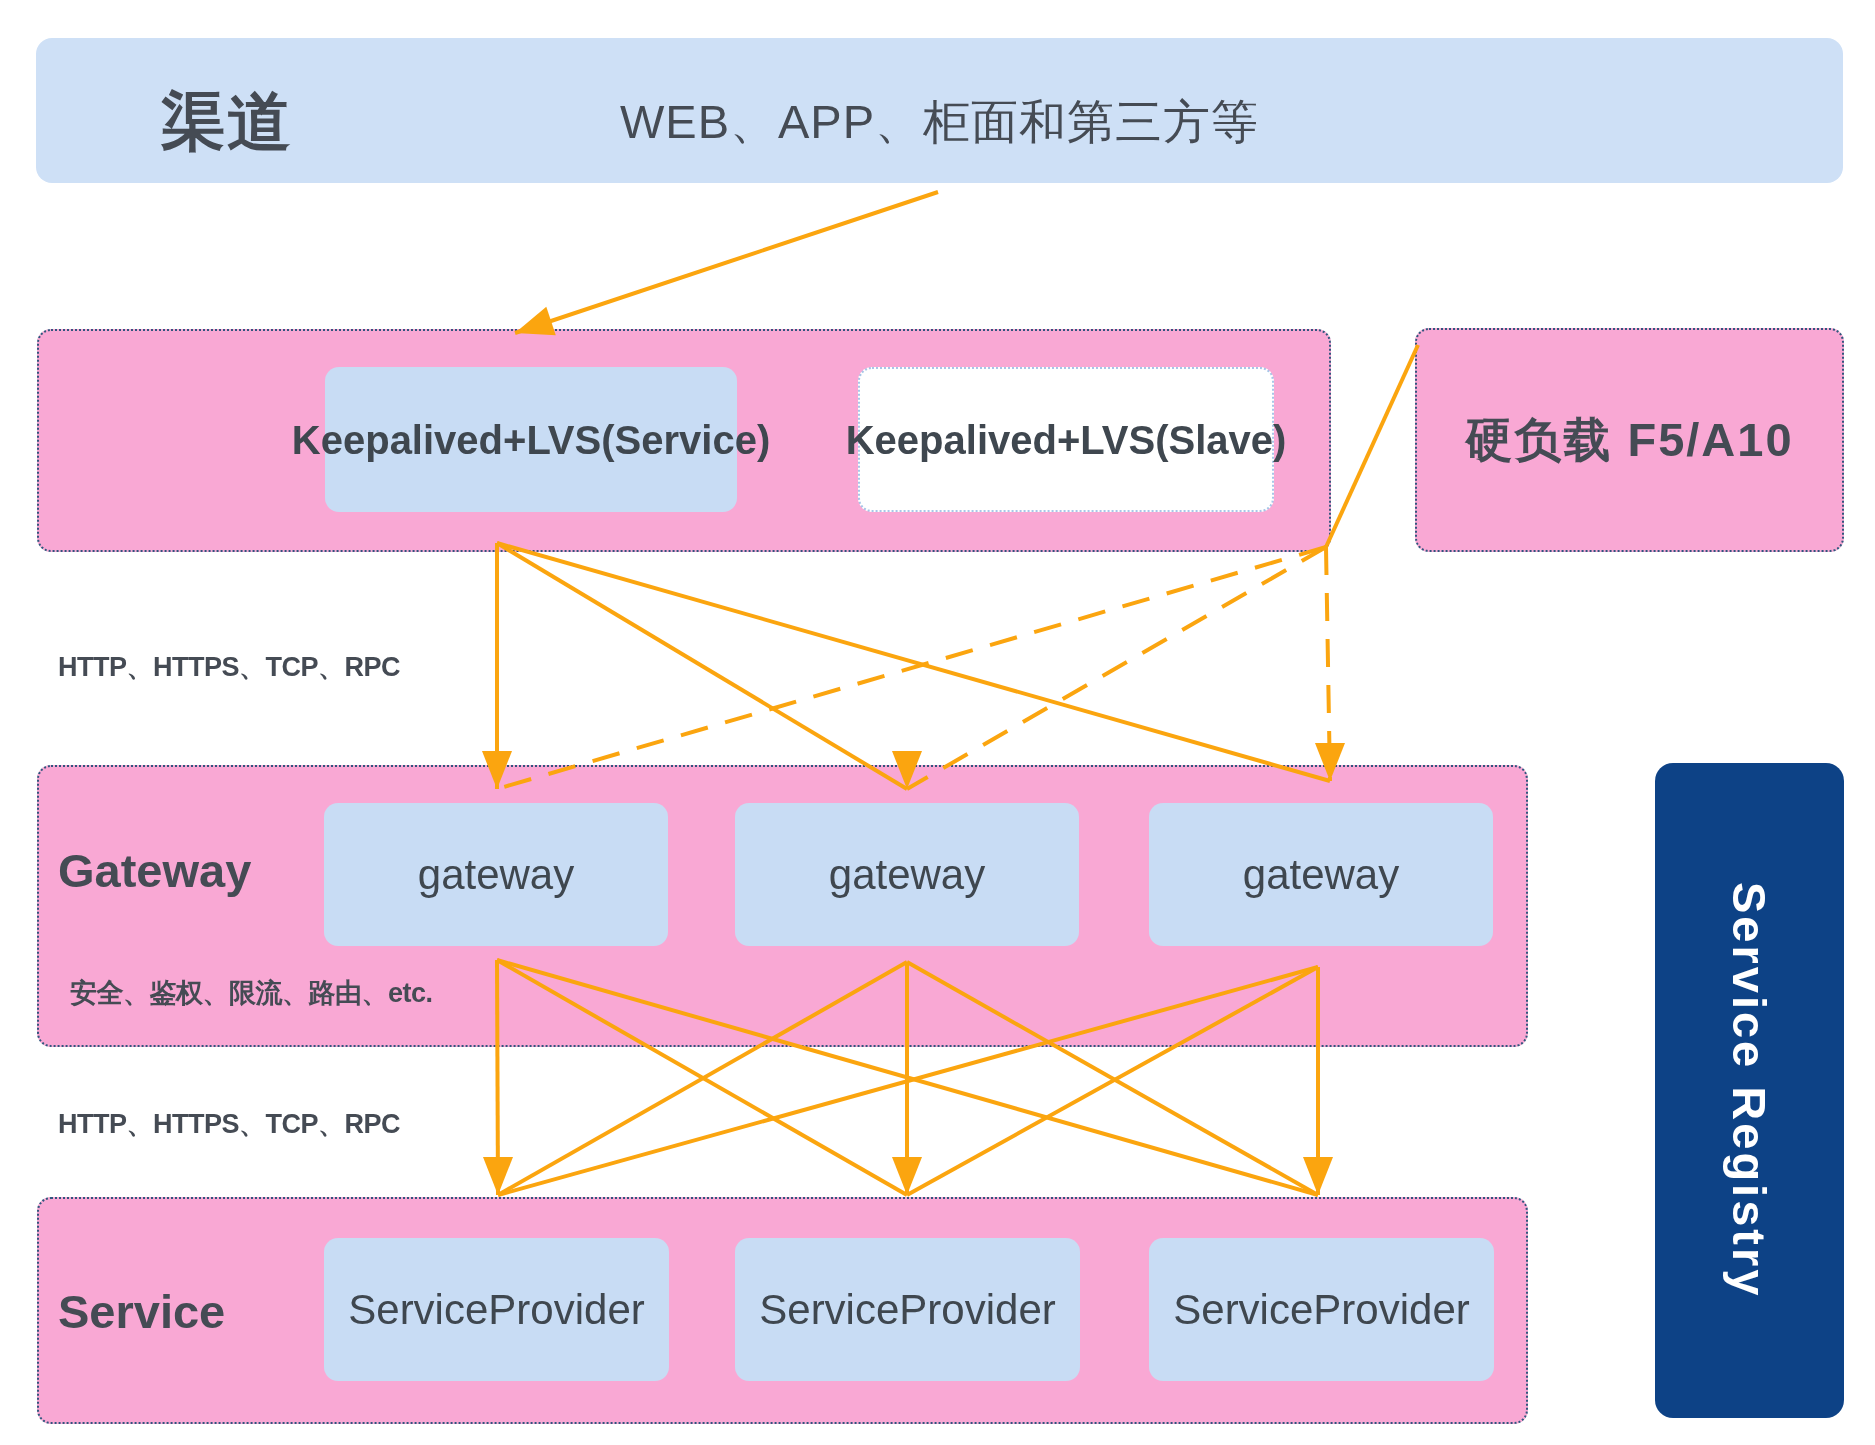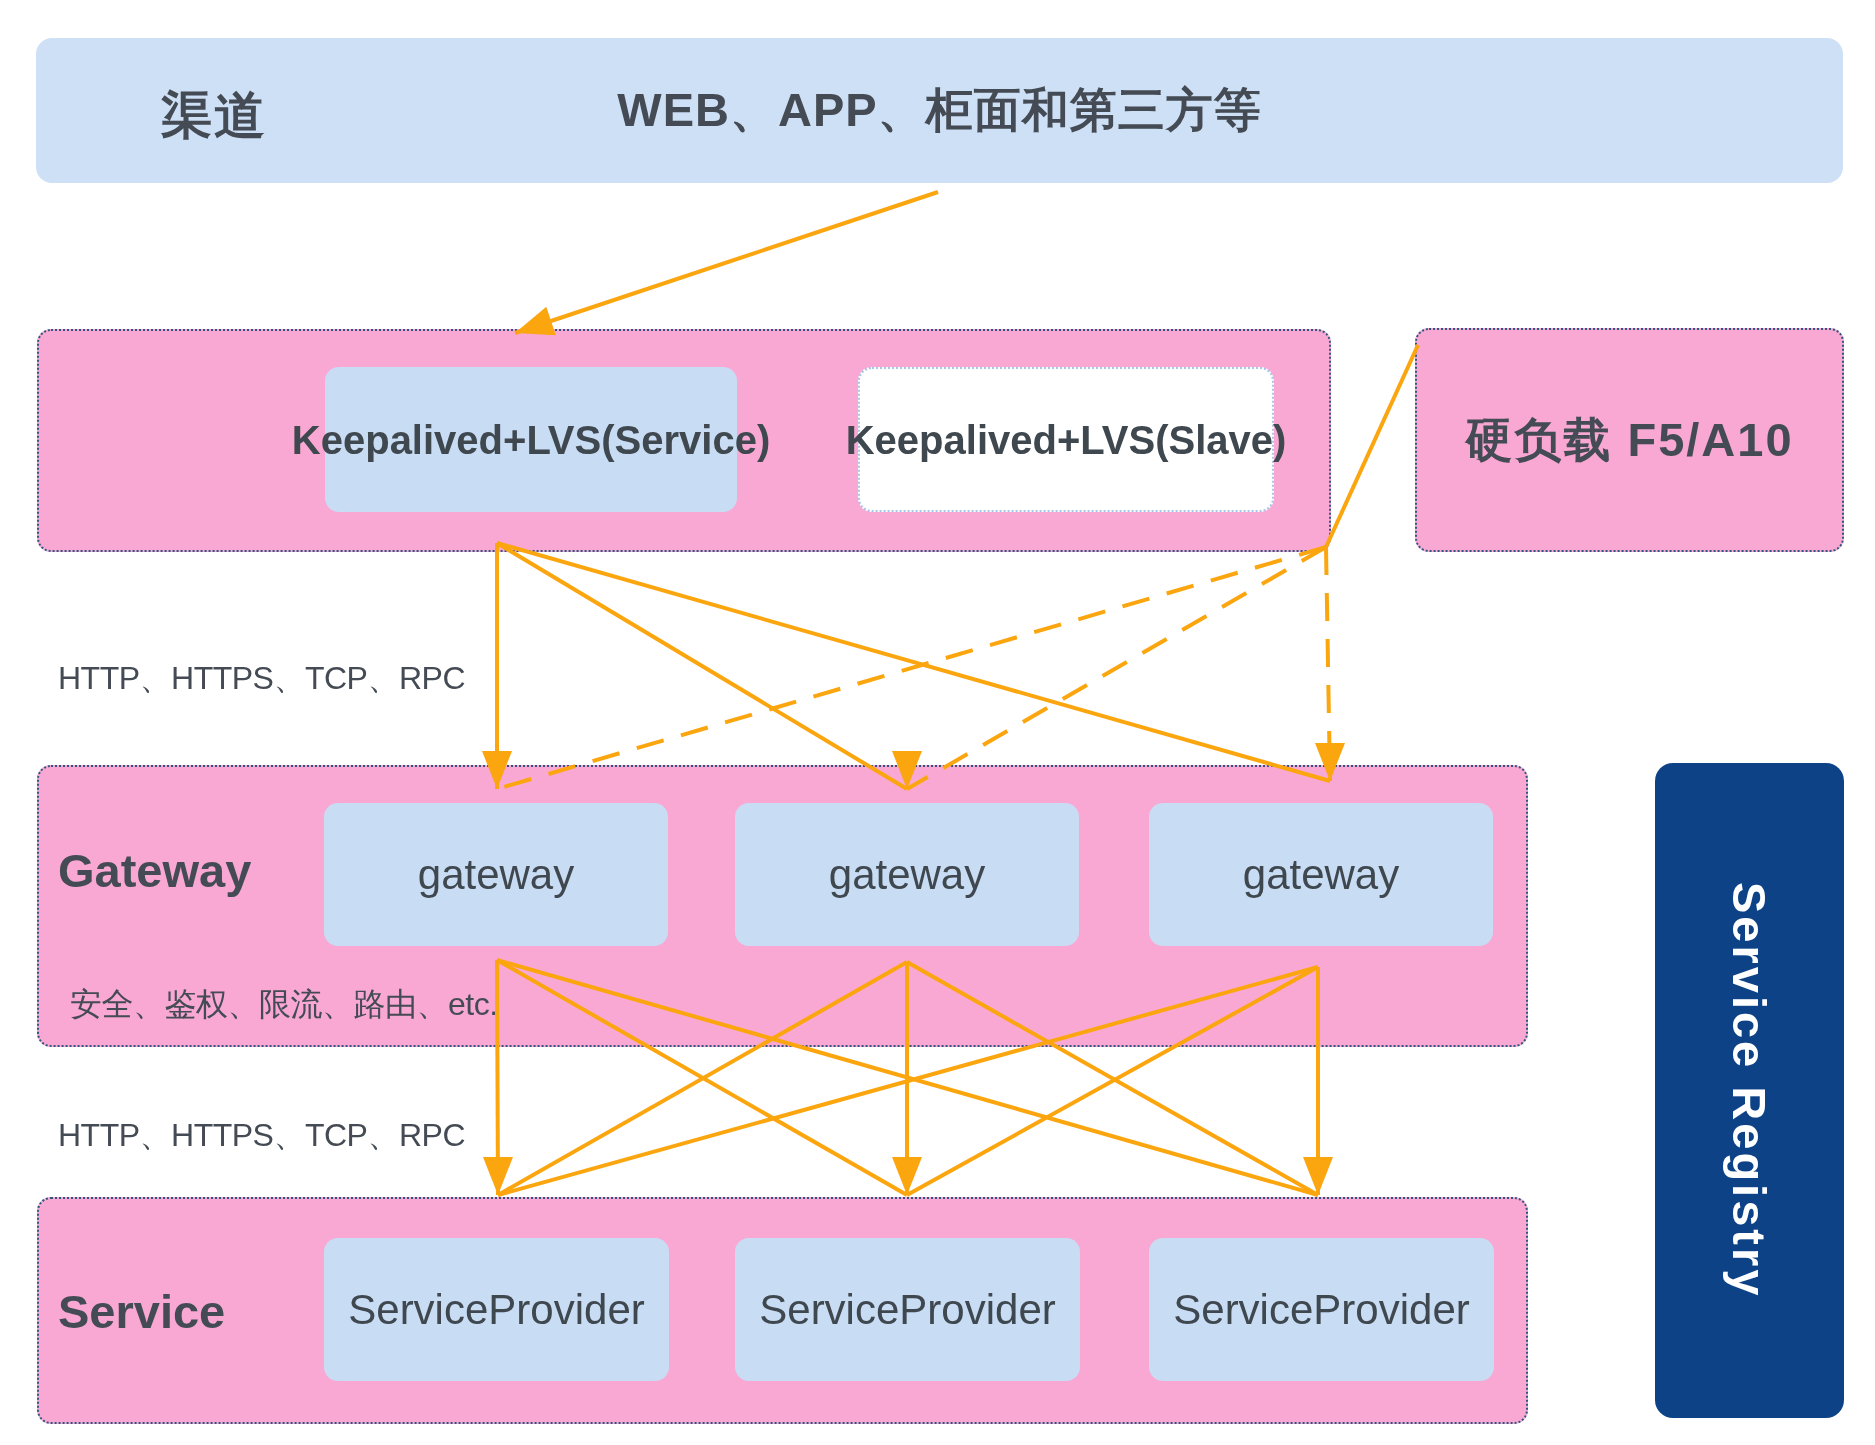--- a/index.html
+++ b/index.html
@@ -17,26 +17,26 @@
     position:relative;width:1875px;height:1445px;background:#fff;overflow:hidden;
     font-family:"Liberation Sans","DejaVu Sans",sans-serif;color:var(--text-dark);
   }
   #arrows{position:absolute;left:0;top:0;width:1875px;height:1445px;z-index:5;pointer-events:none;}
 
   .bar{
     position:absolute;background:var(--bar-fill);border-radius:16px;z-index:2;
   }
   .top-bar{left:36px;top:38px;width:1807px;height:145px;}
   .bar-label{
-    position:absolute;left:125px;top:6px;height:100%;display:flex;align-items:center;
-    font-size:51px;font-weight:700;color:var(--text-dark);letter-spacing:2px;
+    position:absolute;left:125px;top:12px;height:100%;display:flex;align-items:center;
+    font-size:64px;font-weight:700;color:var(--text-dark);letter-spacing:2px;
   }
   .bar-value{
-    position:absolute;left:0;top:0;width:100%;height:100%;display:flex;align-items:center;justify-content:center;
-    font-size:47px;font-weight:700;color:var(--text-dark);letter-spacing:1px;
+    position:absolute;left:0;top:12px;width:100%;height:100%;display:flex;align-items:center;justify-content:center;
+    font-size:47px;font-weight:400;color:var(--text-dark);letter-spacing:1px;
   }
 
   .outline{
     position:absolute;border:2px dotted var(--outline-navy);border-radius:14px;background:#f9a8d4;z-index:1;
   }
   .vip-box{left:37px;top:329px;width:1290px;height:219px;}
   .f5-box{left:1415px;top:328px;width:425px;height:220px;display:flex;align-items:center;justify-content:center;}
   .f5-text{font-size:47px;font-weight:700;letter-spacing:2px;}
   .gateway-box{left:37px;top:765px;width:1487px;height:278px;}
   .service-box{left:37px;top:1197px;width:1487px;height:223px;}
@@ -58,21 +58,21 @@
   .slave{
     left:858px;top:367px;width:412px;height:141px;font-size:40px;font-weight:700;
     background:#fff;border:2px dotted var(--outline-light);
   }
   .gw-node{top:803px;width:344px;height:143px;font-size:42px;}
   .gw-1{left:324px;} .gw-2{left:735px;} .gw-3{left:1149px;}
   .sp-node{top:1238px;width:345px;height:143px;font-size:42px;}
   .sp-1{left:324px;} .sp-2{left:735px;} .sp-3{left:1149px;}
 
   .float-label{
-    position:absolute;z-index:3;font-size:32px;font-weight:400;color:var(--text-dark);letter-spacing:-0.5px;margin-top:8px;
+    position:absolute;z-index:3;font-size:27px;font-weight:700;color:var(--text-dark);letter-spacing:-0.5px;
   }
   .protocol-top{left:58px;top:649px;}
   .protocol-bottom{left:58px;top:1106px;}
   .features{left:70px;top:975px;}
 
   .registry{
     position:absolute;left:1655px;top:763px;width:189px;height:655px;background:var(--registry-navy);
     border-radius:18px;z-index:2;display:flex;align-items:center;justify-content:center;
   }
   .registry span{

